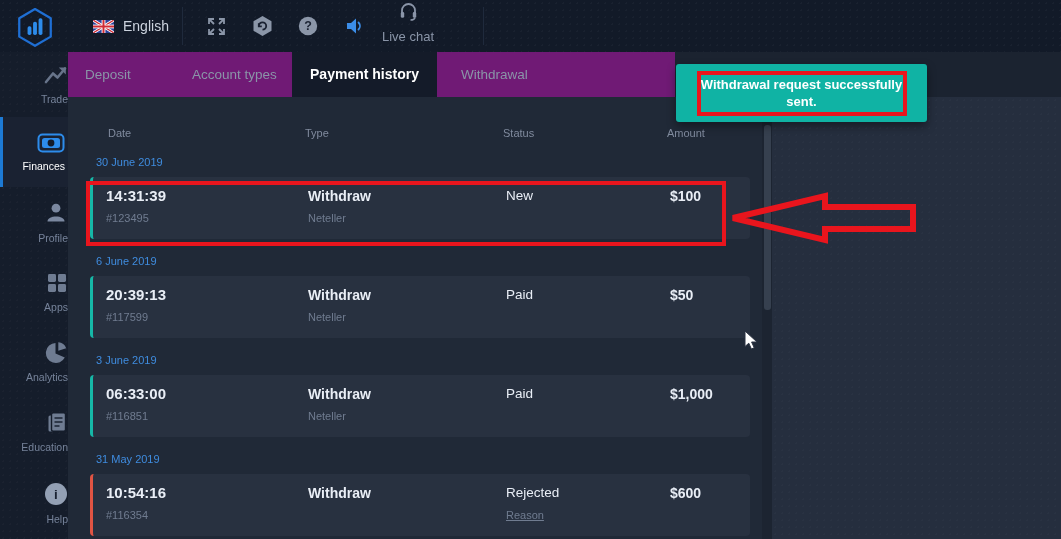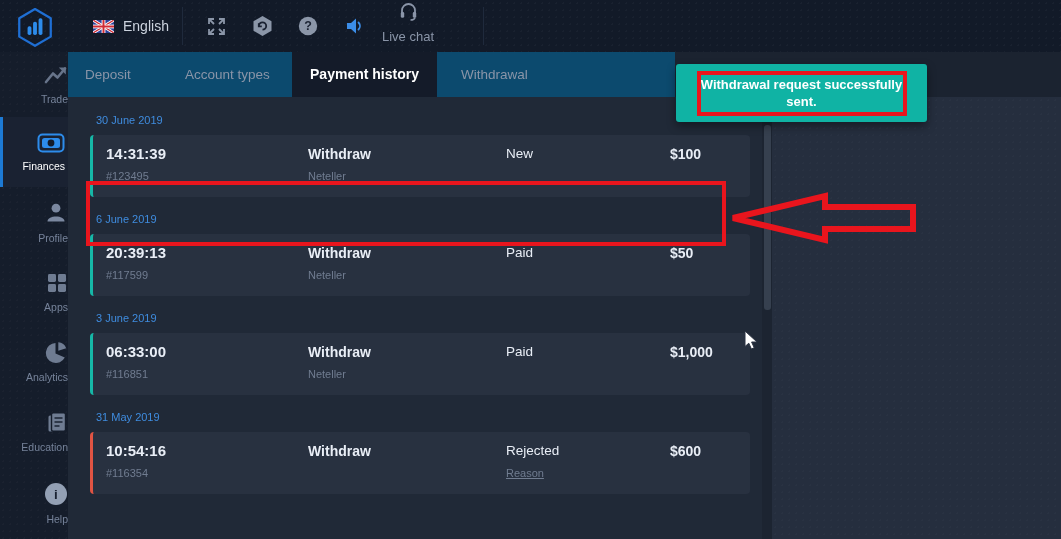--- a/index.html
+++ b/index.html
@@ -20,21 +20,21 @@
   .livechat span{color:#8a95a8;font-size:13px;}
   
   .sidebar{position:absolute;left:0;top:52px;width:68px;height:487px;background:#151d2b;
            background-image:radial-gradient(rgba(255,255,255,.025) 1px,transparent 1px);background-size:7px 7px;}
   .side-item{position:absolute;left:0;width:68px;display:flex;flex-direction:column;align-items:flex-end;
              justify-content:center;gap:7px;cursor:pointer;box-sizing:border-box;}
   .side-item .s-label{font-size:10.5px;color:#76839a;}
   .side-item.active{background:#1a2232;border-left:3px solid #1d7ad4;padding-right:3px;}
   .side-item.active .s-label{color:#fff;}
   
-  .tabbar{position:absolute;left:68px;top:52px;width:607px;height:45px;background:#0c4a6e;}
+  .tabbar{position:absolute;left:68px;top:52px;width:607px;height:45px;background:#701a75;}
   .tabbar-void{position:absolute;left:675px;top:52px;width:386px;height:45px;background:#1b2330;}
   .tab{position:absolute;top:0;height:45px;line-height:45px;font-size:13.5px;color:#8a95a8;cursor:pointer;}
   .tab.active{background:#141b29;color:#fff;font-weight:bold;font-size:14px;text-align:center;}
   
   .content{position:absolute;left:68px;top:97px;width:704px;height:442px;background:#202937;}
   .rightpanel{position:absolute;left:772px;top:97px;width:289px;height:442px;background:#252e3e;
               background-image:radial-gradient(rgba(255,255,255,.02) 1px,transparent 1px);background-size:7px 7px;}
   .scroll-track{position:absolute;left:762px;top:97px;width:10px;height:442px;background:#1c2431;}
   .scroll-thumb{position:absolute;left:764px;top:125px;width:7px;height:185px;background:#36404f;border-radius:3px;}
   .tbl{position:absolute;left:22px;top:0;width:660px;}
@@ -195,29 +195,35 @@
       <svg width="24" height="24" viewBox="0 0 24 24">
         <circle cx="12" cy="12" r="11" fill="#93a0b4"></circle>
         <text x="12" y="17.2" text-anchor="middle" font-size="13.5" font-weight="bold" fill="#1a2232" font-family="Liberation Sans, sans-serif">i</text>
       </svg>
       <span class="s-label">Help</span>
     </div>
   </div>
 
   <div class="tabbar">
     <span class="tab" style="left:17px">Deposit</span>
-    <span class="tab" style="left:117px">Account types</span>
+    <span class="tab" style="left:124px">Account types</span>
     <span class="tab active" style="left:224px;width:145px">Payment history</span>
     <span class="tab" style="left:393px">Withdrawal</span>
   </div>
   <div class="tabbar-void"></div>
 
   <div class="content">
     <div class="tbl">
 
+      <div class="tbl-head">
+        <span>Date</span>
+        <span>Type</span>
+        <span>Status</span>
+        <span>Amount</span>
+      </div>
 
       <div class="grp-label first" style="color: rgb(63, 140, 223);">30 June 2019</div>
       <div class="row-card" style="border-left-color: rgb(22, 184, 167);">
         <div class="cell">
           <div class="l1 time">14:31:39</div>
           <div class="l2">#123495</div>
         </div>
         <div class="cell">
           <div class="l1">Withdraw</div>
           <div class="l2">Neteller</div>

